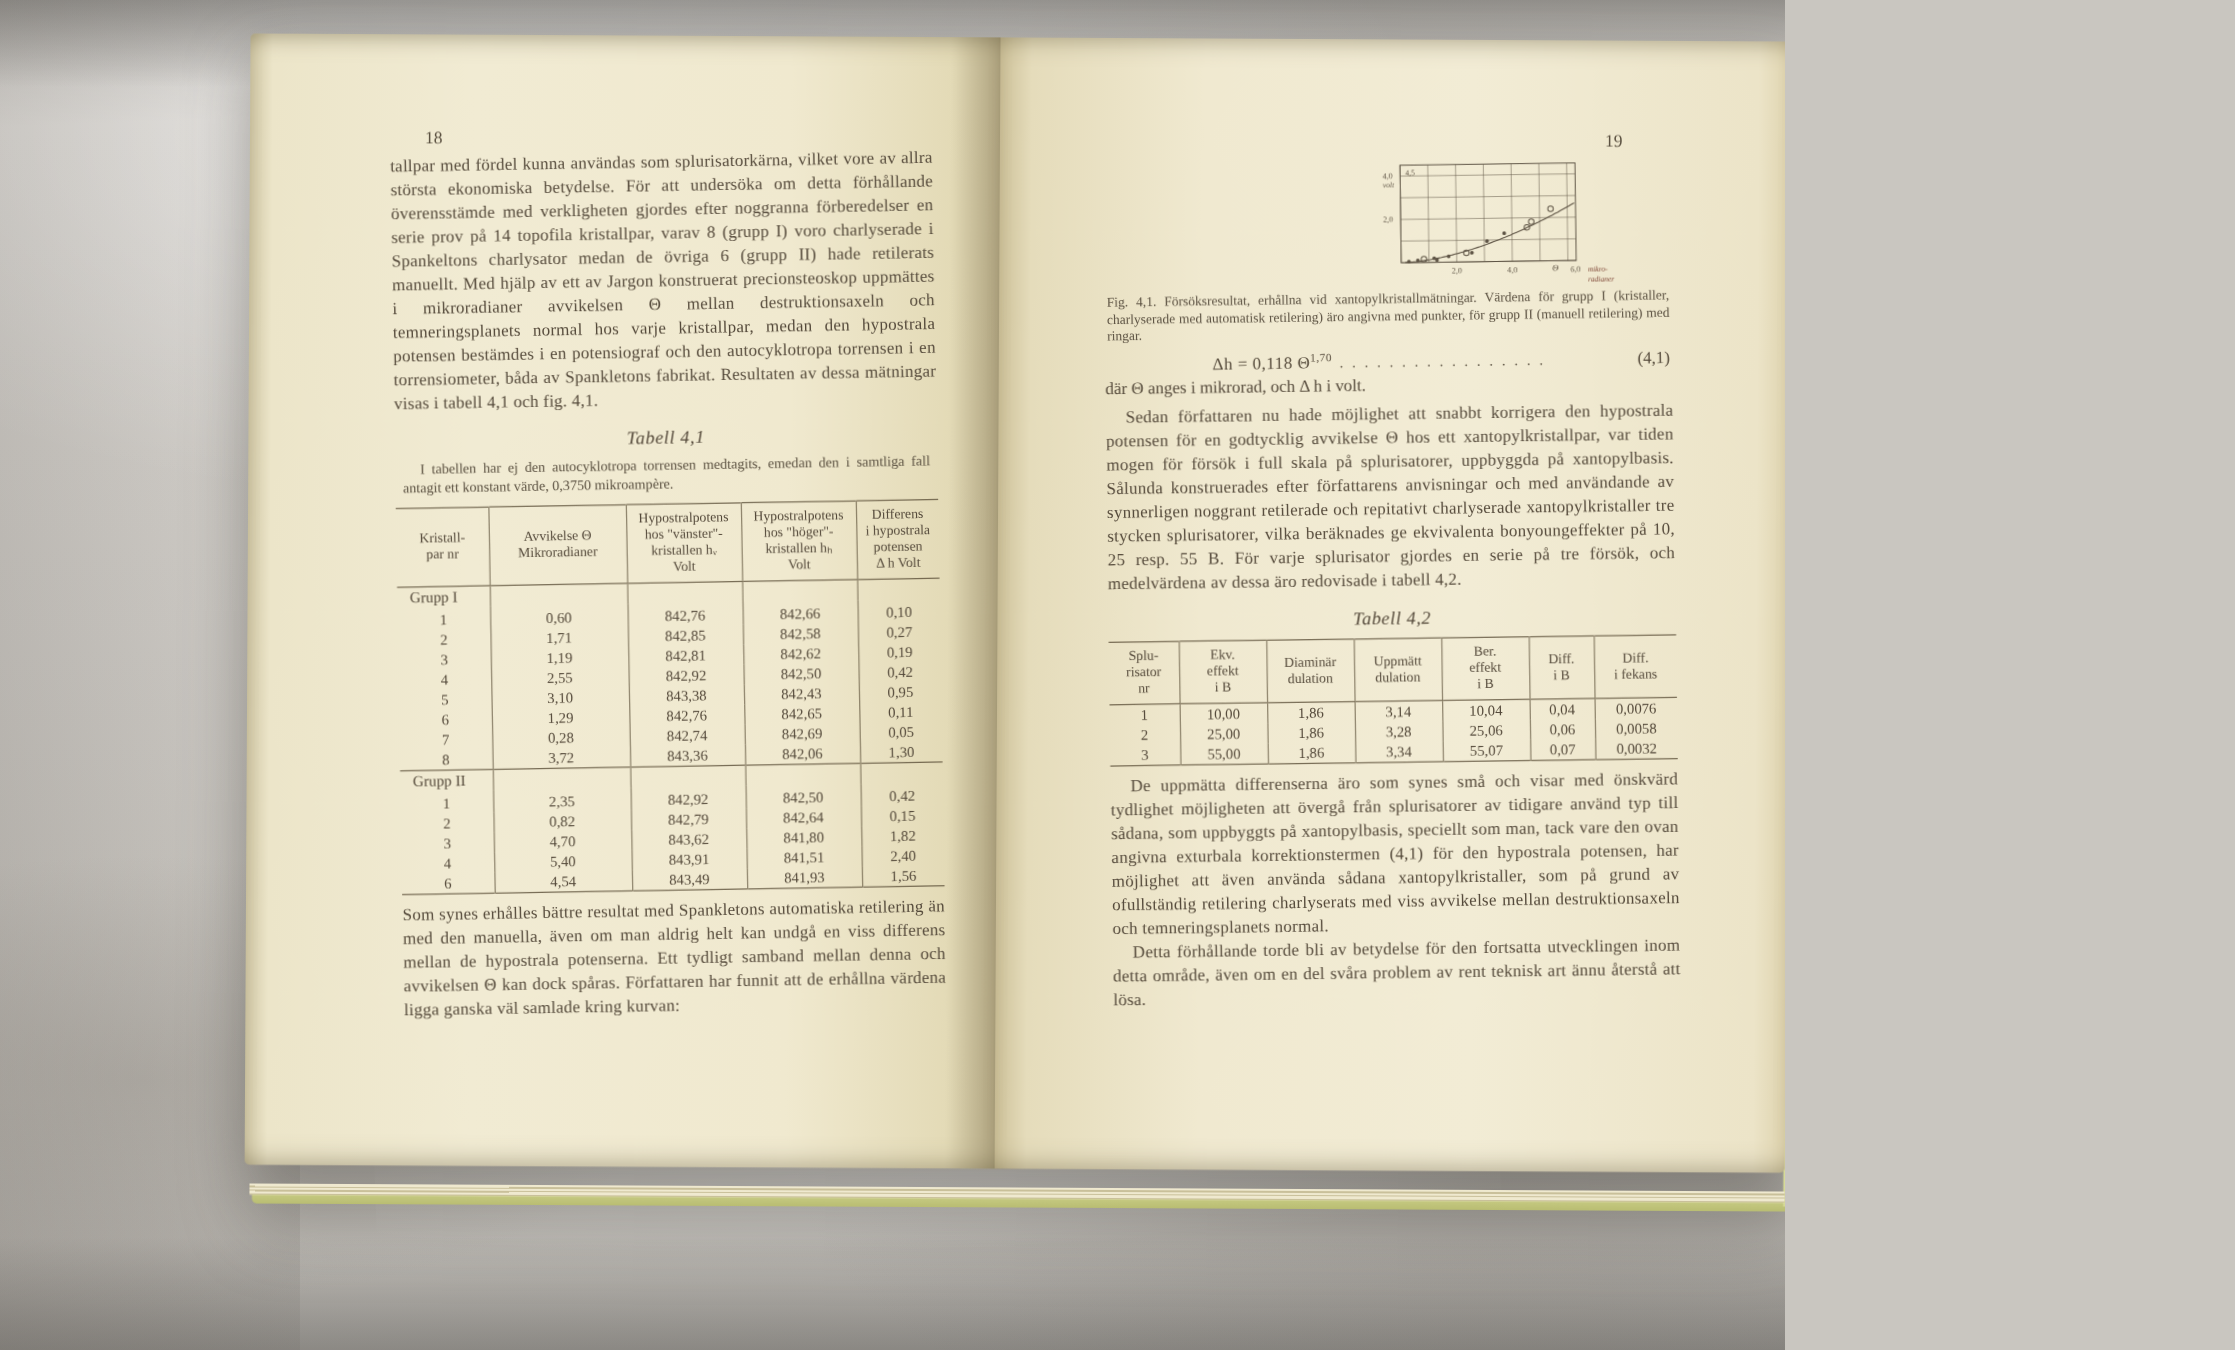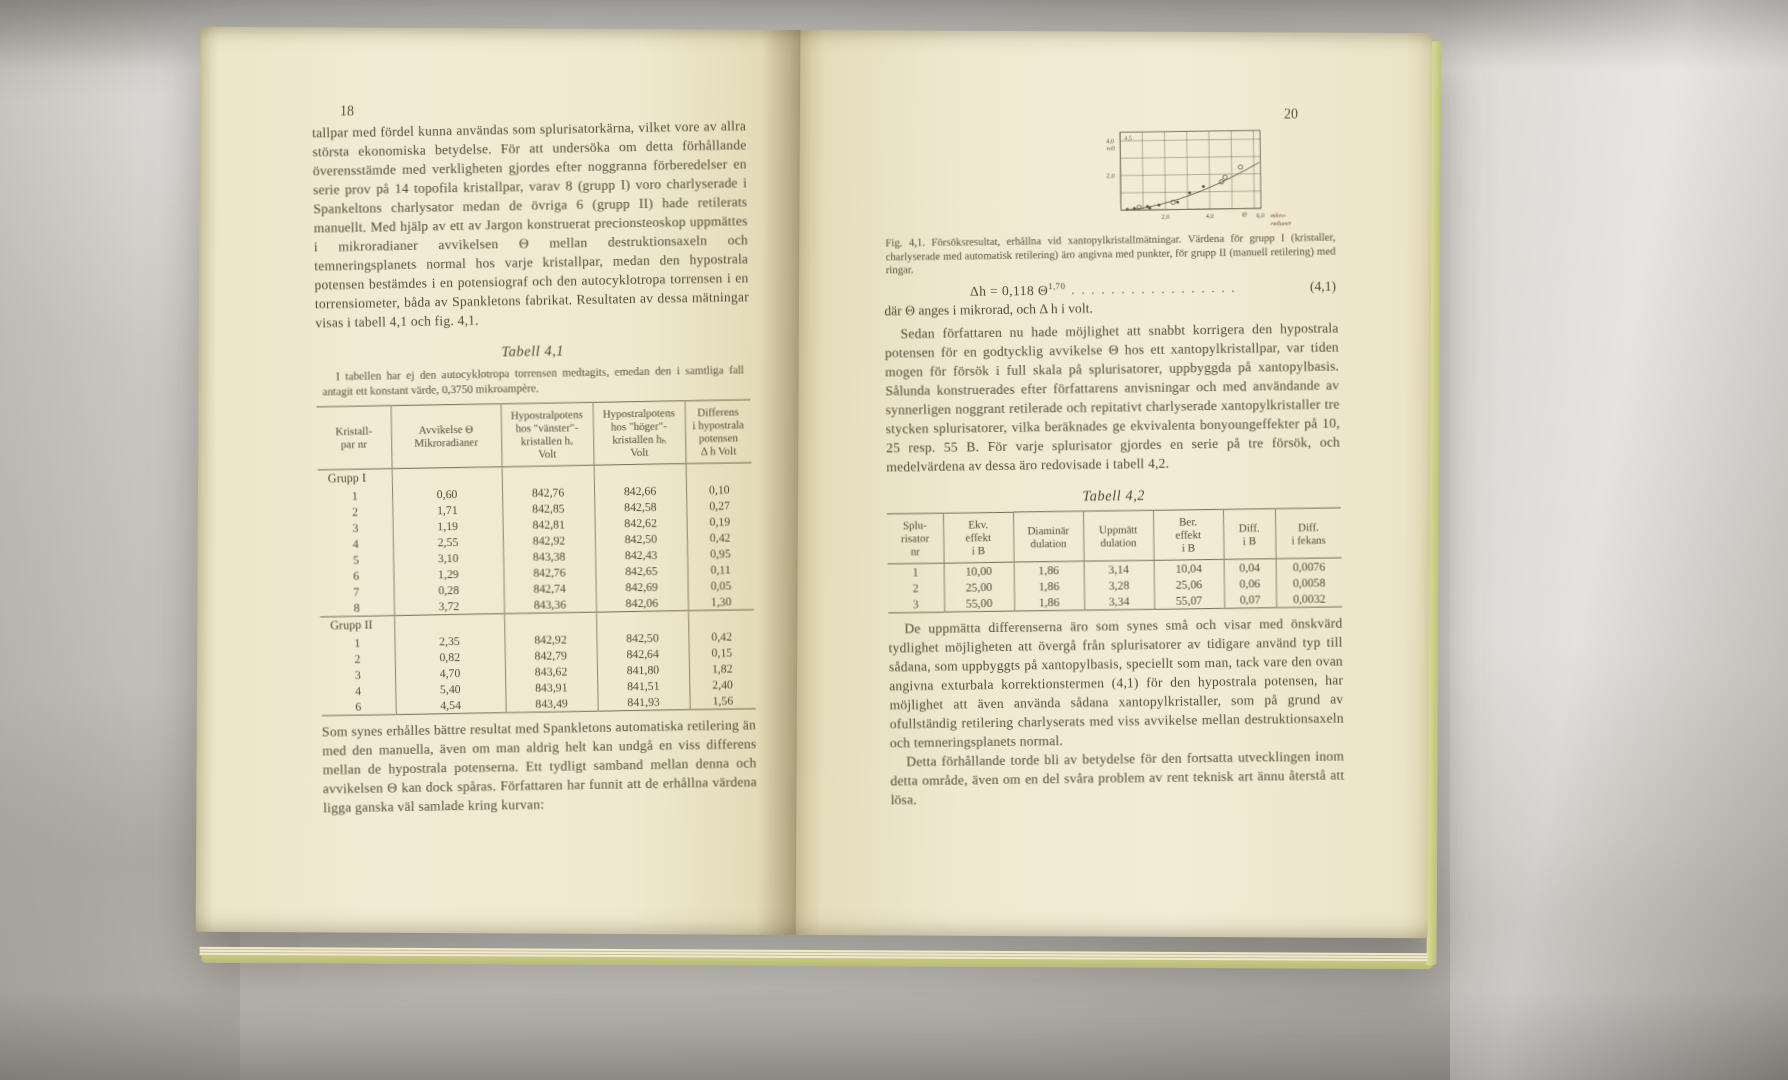--- a/index.html
+++ b/index.html
@@ -1,17 +1,17 @@
 <!DOCTYPE html>
 <html><head>
 <meta charset="utf-8">
 <style>
   html,body{margin:0;padding:0;background:#c9c6c0;}
   .photo{
-    position:relative;width:1788px;height:1080px;overflow:hidden;
+    position:relative;width:1428px;height:1080px;overflow:hidden;
     background:
       radial-gradient(1200px 500px at 30% 10%, rgba(255,255,255,.55), rgba(255,255,255,0) 60%),
       radial-gradient(900px 420px at 85% 85%, rgba(120,115,108,.30), rgba(120,115,108,0) 65%),
       radial-gradient(700px 300px at 8% 80%, rgba(130,124,116,.28), rgba(130,124,116,0) 60%),
       linear-gradient(178deg,#b9b6b1 0%, #dcd9d4 9%, #d7d4cf 46%, #d2cfc9 78%, #b5b2ad 100%);
     font-family:"Liberation Serif", serif;
     text-decoration:underline;
   }
   .wrinkle{position:absolute;pointer-events:none;}
   .w1{left:0;top:0;width:100%;height:70px;background:linear-gradient(180deg,rgba(80,78,74,.45),rgba(80,78,74,0));}
@@ -236,21 +236,21 @@
             </tbody>
           </table>
         <div class="spacer6"></div>
         <p class="body-text">Som synes erhålles bättre resultat med Spankletons automatiska retilering än med den manuella, även om man aldrig helt kan undgå en viss differens mellan de hypostrala potenserna. Ett tydligt samband mellan denna och avvikelsen Θ kan dock spåras. Författaren har funnit att de erhållna värdena ligga ganska väl samlade kring kurvan:</p>
       </div>
     </div>
 
     <div class="gutter"></div>
 
     <div class="page page-right">
-      <div class="page-number pn-right">20</div>
+      <div class="page-number pn-right">19</div>
       <div class="content-right">
         <div class="figure-wrap">
           <svg class="figure-svg" id="figChart" width="232" height="106" viewBox="0 0 232 106">
               <line x1="26" y1="5" x2="26" y2="83" stroke="#5f5546" stroke-width="0.55" opacity="0.75"></line>
               <line x1="48.22222222222222" y1="5" x2="48.22222222222222" y2="83" stroke="#5f5546" stroke-width="0.55" opacity="0.75"></line>
               <line x1="70.44444444444444" y1="5" x2="70.44444444444444" y2="83" stroke="#5f5546" stroke-width="0.55" opacity="0.75"></line>
               <line x1="92.66666666666666" y1="5" x2="92.66666666666666" y2="83" stroke="#5f5546" stroke-width="0.55" opacity="0.75"></line>
               <line x1="114.88888888888889" y1="5" x2="114.88888888888889" y2="83" stroke="#5f5546" stroke-width="0.55" opacity="0.75"></line>
               <line x1="137.11111111111111" y1="5" x2="137.11111111111111" y2="83" stroke="#5f5546" stroke-width="0.55" opacity="0.75"></line>
               <line x1="159.33333333333331" y1="5" x2="159.33333333333331" y2="83" stroke="#5f5546" stroke-width="0.55" opacity="0.75"></line>

